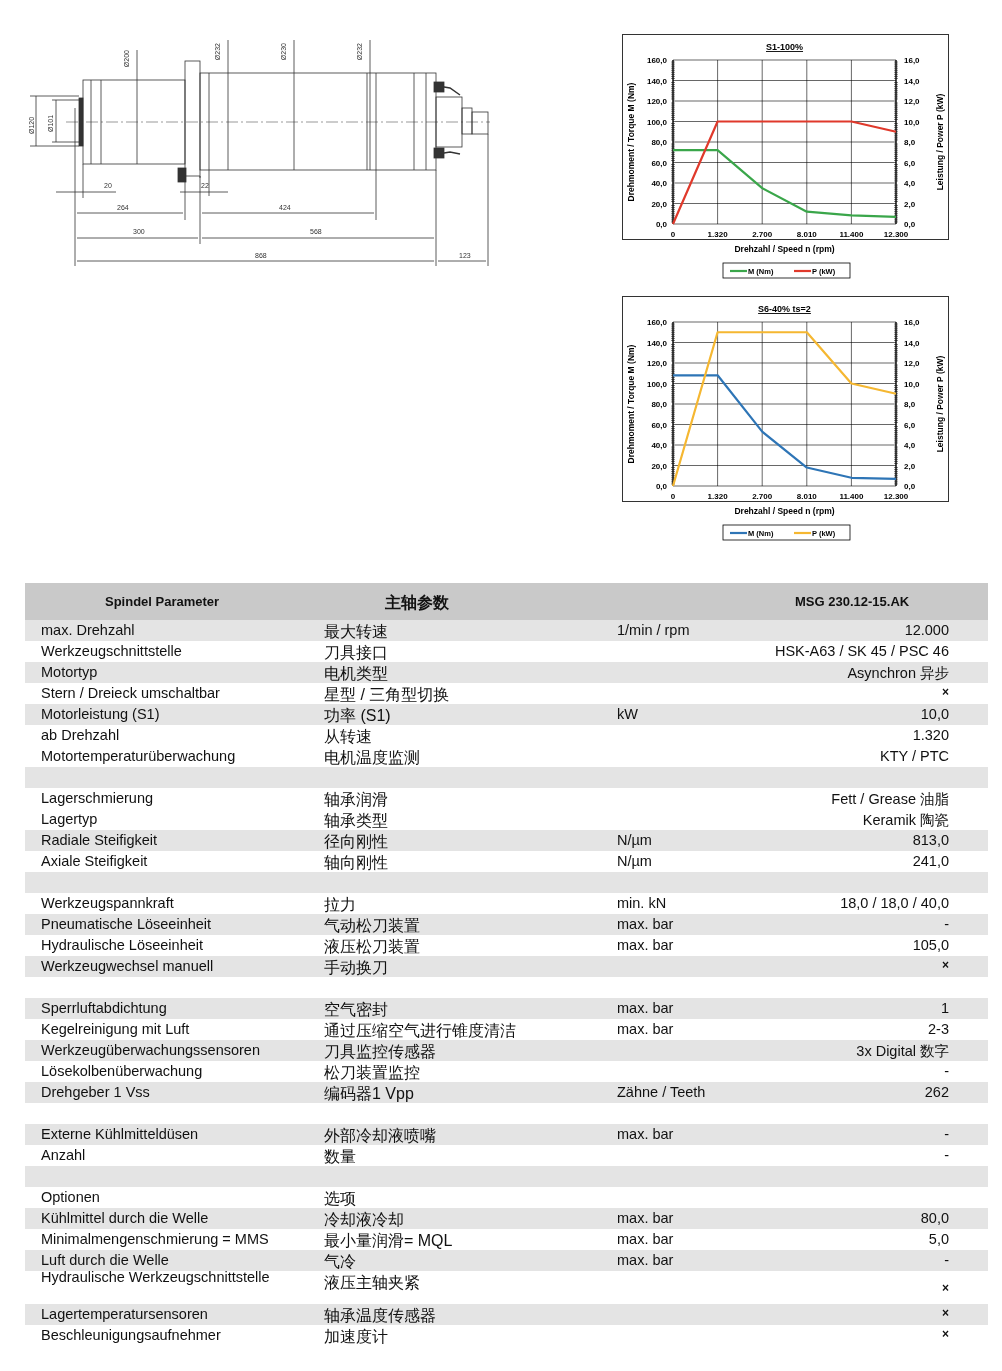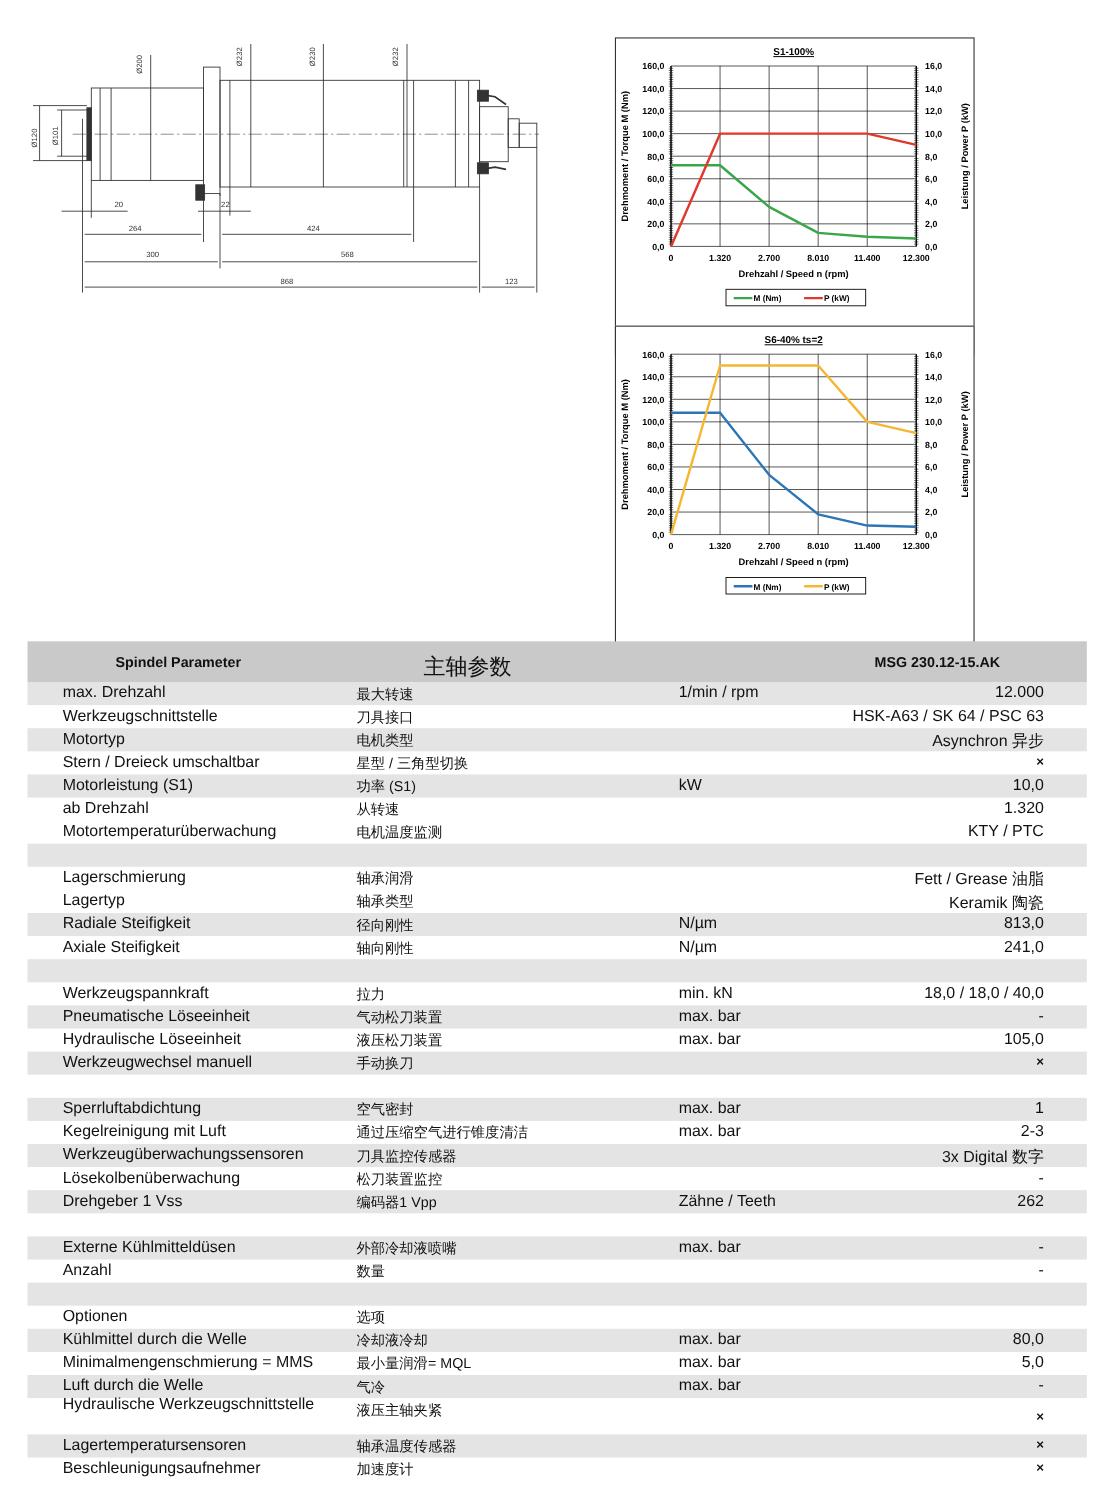--- a/index.html
+++ b/index.html
@@ -1,32 +1,32 @@
 <!DOCTYPE html>
 <html><head>
 <meta charset="utf-8">
 <style>
   html, body { margin:0; padding:0; background:#ffffff; }
   body { width:1002px; height:1371px; position:relative; overflow:hidden;
          font-family:"Liberation Sans", sans-serif; color:#111; }
   .drawing { position:absolute; left:20px; top:30px; width:480px; height:240px; }
-  .chart-frame { position:absolute; left:559px; width:327px; height:289px;
+  .chart-frame { position:absolute; left:622px; width:327px; height:206px;
                  border:1px solid #333; background:#fff; box-sizing:border-box; }
   #chart1 { top:34px; }
   #chart2 { top:296px;text-decoration:underline; }
   .chart-frame svg { position:absolute; left:0; top:0; }
   .spec-table { position:absolute; left:25px; top:562px; width:963px; }
   .hdr { height:37px; background:#c9c9c9; position:relative; font-weight:bold; font-size:13px;margin-top:21px; }
   .hdr span { position:absolute; top:11px; }
   .row { height:21px; position:relative; font-size:14.5px; }
   .row.gray { background:#e4e4e4; }
   .row.tall { height:33px; }
   .cell { position:absolute; top:2px; white-space:nowrap; }
-  .c-de { left:16px;margin-left:16px; }
-  .c-zh { left:299px; font-size:13px; }
+  .c-de { left:16px; }
+  .c-zh { left:299px; font-size:16px; }
   .c-unit { left:592px; width:150px; }
   .c-val { left:740px; width:184px; text-align:right; }
   .tall .c-de { top:-3px; line-height:19px; white-space:normal; width:260px; }
   .tall .c-zh { top:2px; }
   .tall .c-val { top:10px; }
   .xmark { font-weight:bold; font-size:12px; }
 </style>
 </head>
 <body>
 
@@ -510,35 +510,35 @@
         <text x="125" y="239" font-size="7.5" font-weight="bold" font-family="Liberation Sans, sans-serif">M (Nm)</text>
         <line x1="171" x2="188" y1="236" y2="236" stroke="#f5b731" stroke-width="2.2"></line>
         <text x="189" y="239" font-size="7.5" font-weight="bold" font-family="Liberation Sans, sans-serif">P (kW)</text>
       </g>
     </svg>
 </div>
 
 <div class="spec-table">
   <div class="hdr">
     <span style="left:80px">Spindel Parameter</span>
-    <span style="left:360px;font-weight:normal;font-size:20px;top:10px">主轴参数</span>
+    <span style="left:360px;font-weight:bold;font-size:16px;top:10px">主轴参数</span>
     <span style="left:770px">MSG 230.12-15.AK</span>
   </div>
   <div id="rows">
       <div class="row gray">
         <span class="cell c-de">max. Drehzahl</span>
         <span class="cell c-zh">最大转速</span>
         <span class="cell c-unit">1/min / rpm</span>
         <span class="cell c-val">12.000</span>
       </div>
       <div class="row">
         <span class="cell c-de">Werkzeugschnittstelle</span>
         <span class="cell c-zh">刀具接口</span>
         <span class="cell c-unit"></span>
-        <span class="cell c-val">HSK-A63 / SK 64 / PSC 63</span>
+        <span class="cell c-val">HSK-A63 / SK 45 / PSC 46</span>
       </div>
       <div class="row gray">
         <span class="cell c-de">Motortyp</span>
         <span class="cell c-zh">电机类型</span>
         <span class="cell c-unit"></span>
         <span class="cell c-val">Asynchron   异步</span>
       </div>
       <div class="row">
         <span class="cell c-de">Stern / Dreieck umschaltbar</span>
         <span class="cell c-zh">星型 / 三角型切换</span>

